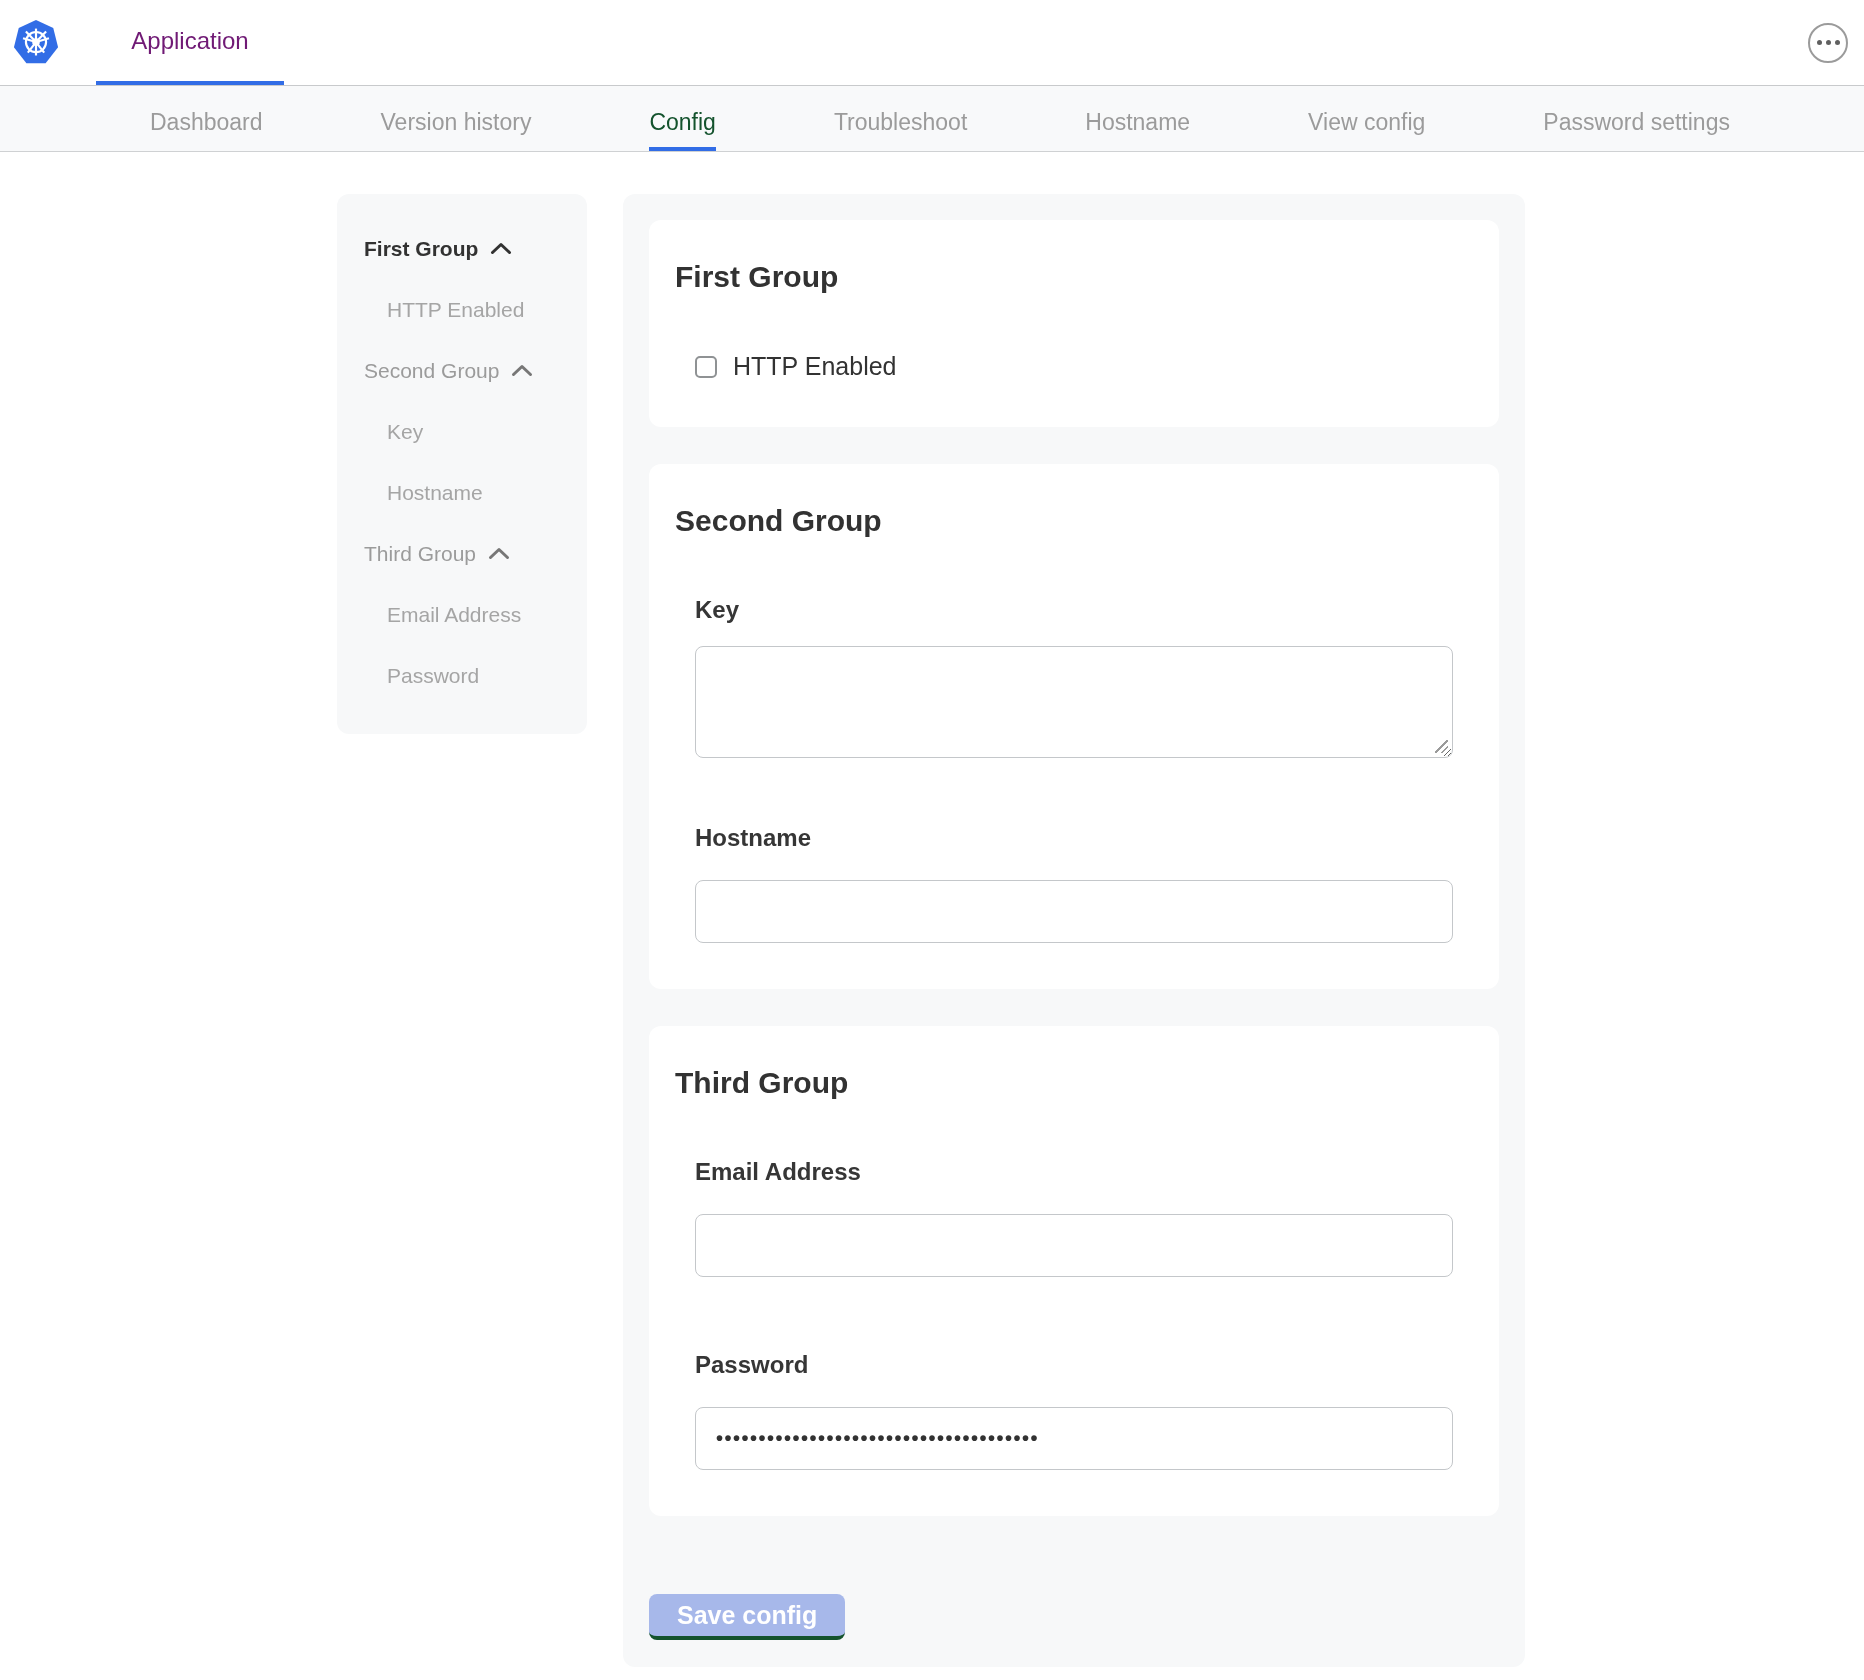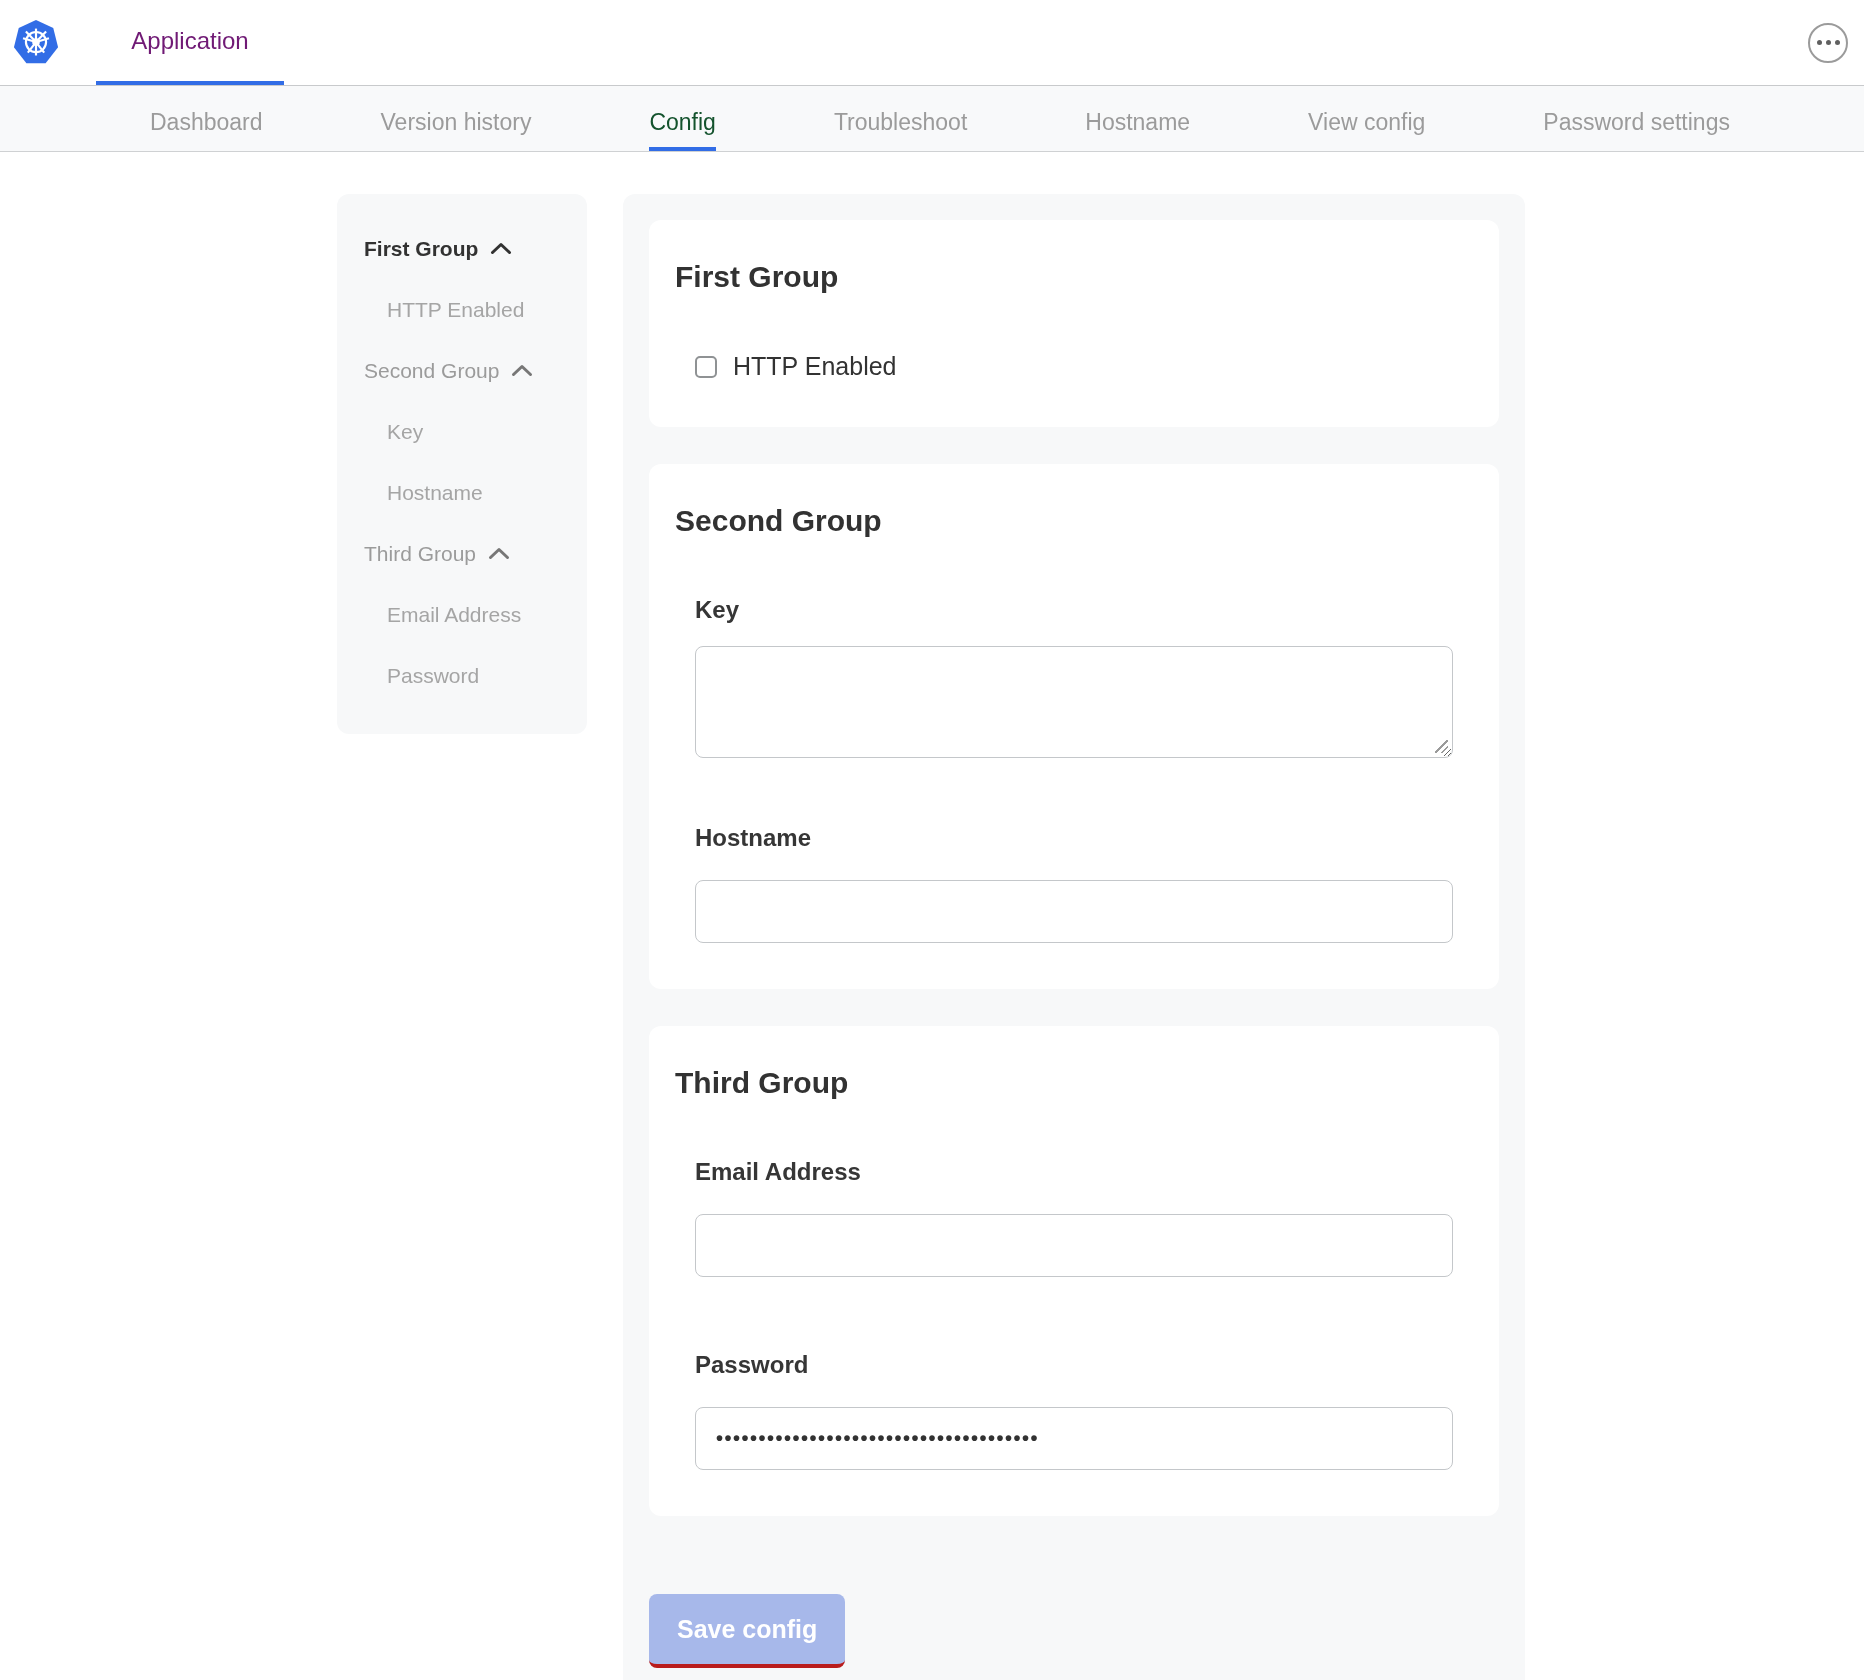--- a/index.html
+++ b/index.html
@@ -106,22 +106,22 @@
   input.cfg {
     display: block; width: 100%; height: 63px;
     border: 1px solid #c4c7ca; border-radius: 8px; background: #fff;
     font-family: inherit; font-size: 24px; color: #323232;
     padding: 0 20px; margin-top: 30px; outline: none;
   }
   input.cfg.pwd { font-size: 20px; font-weight: bold; letter-spacing: 1.5px; }
 
   .save-btn {
     margin-top: 41px; display: inline-block;
-    min-width: 174px; height: 74px; padding: 0 28px;
-    background: #a7b8ea; border: none; border-bottom: 4px solid #b91c1c;
+    min-width: 174px; height: 46px; padding: 0 28px;
+    background: #a7b8ea; border: none; border-bottom: 4px solid #14532d;
     border-radius: 8px; color: #ffffff; font-size: 25px; font-weight: bold;
     font-family: inherit; cursor: pointer;
   }
 </style>
 </head>
 <body>
 
 <div class="header">
   <div class="logo-wrap">
     <svg width="48" height="50" viewBox="0 0 100 100">

